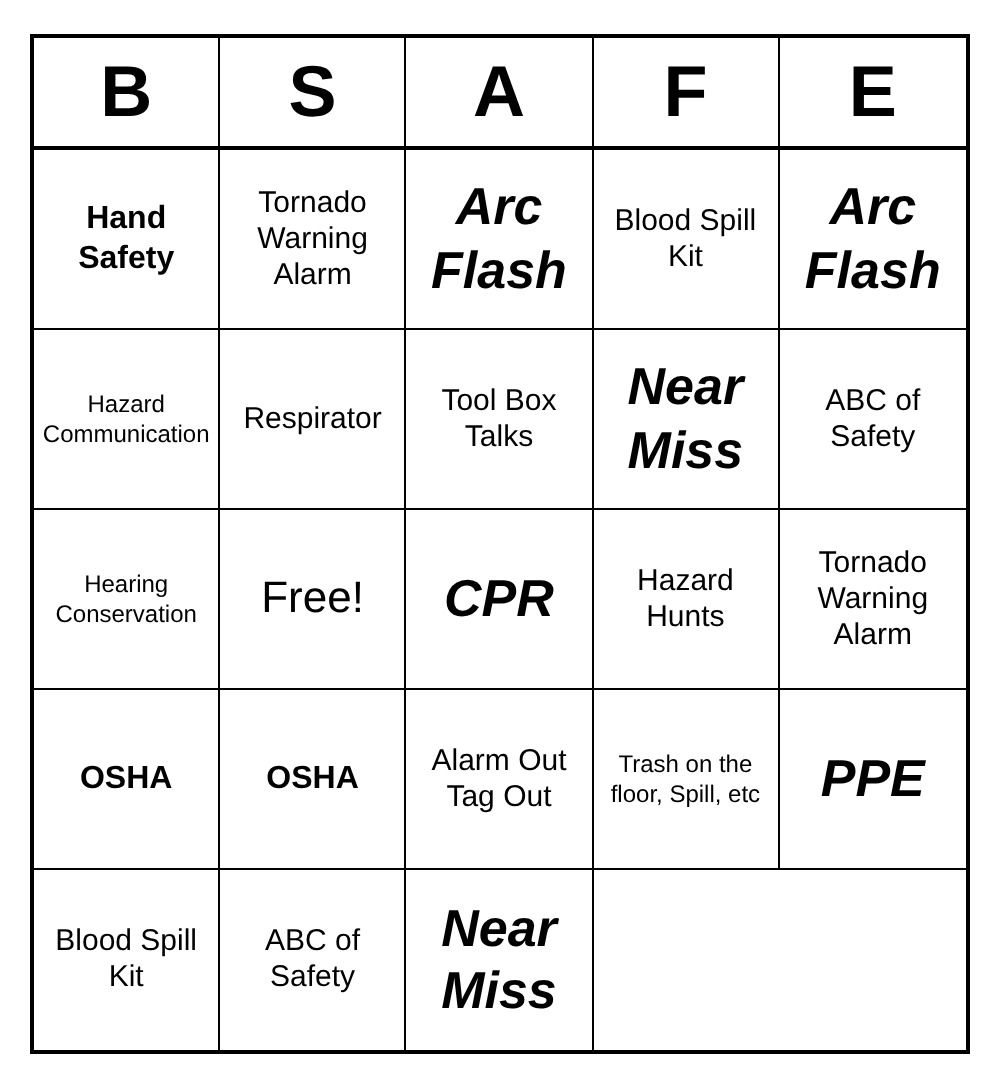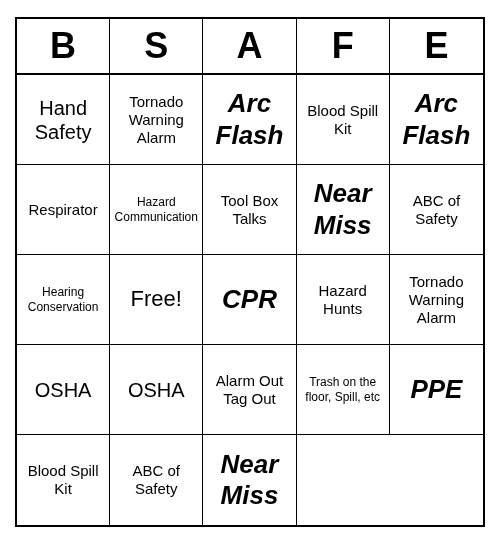--- a/index.html
+++ b/index.html
@@ -48,22 +48,22 @@
       font-size: 15px;
       line-height: 1.2;
     }
     .cell:nth-child(5n) {
       border-right: none;
     }
     .cell:nth-child(n+21) {
       border-bottom: none;
     }
     .cell.large {
-      font-size: 20px;
-      font-weight: normal;
+      font-size: 16px;
+      font-weight: bold;
     }
     .cell.xlarge {
       font-size: 26px;
       font-weight: bold;
       font-style: italic;
     }
     .cell.free {
       font-size: 22px;
       font-weight: normal;
     }
@@ -81,22 +81,22 @@
       <div class="header-cell">A</div>
       <div class="header-cell">F</div>
       <div class="header-cell">E</div>
     </div>
   <div class="bingo-grid">
   <div class="cell large">Hand Safety</div>
       <div class="cell ">Tornado Warning Alarm</div>
       <div class="cell xlarge">Arc Flash</div>
       <div class="cell ">Blood Spill Kit</div>
       <div class="cell xlarge">Arc Flash</div>
+      <div class="cell small">Hazard Communication</div>
       <div class="cell ">Respirator</div>
-      <div class="cell small">Hazard Communication</div>
       <div class="cell ">Tool Box Talks</div>
       <div class="cell xlarge">Near Miss</div>
       <div class="cell ">ABC of Safety</div>
       <div class="cell small">Hearing Conservation</div>
       <div class="cell free">Free!</div>
       <div class="cell xlarge">CPR</div>
       <div class="cell ">Hazard Hunts</div>
       <div class="cell ">Tornado Warning Alarm</div>
       <div class="cell large">OSHA</div>
       <div class="cell large">OSHA</div>

